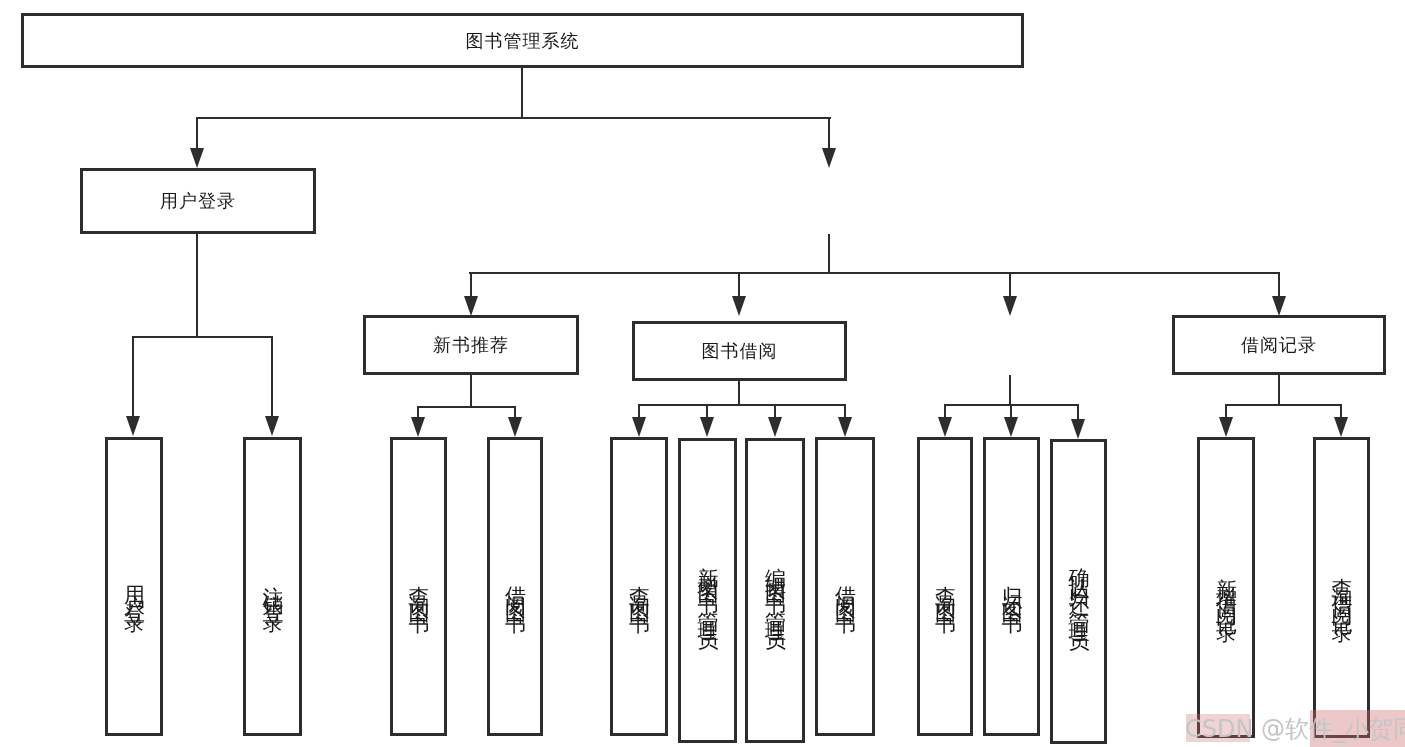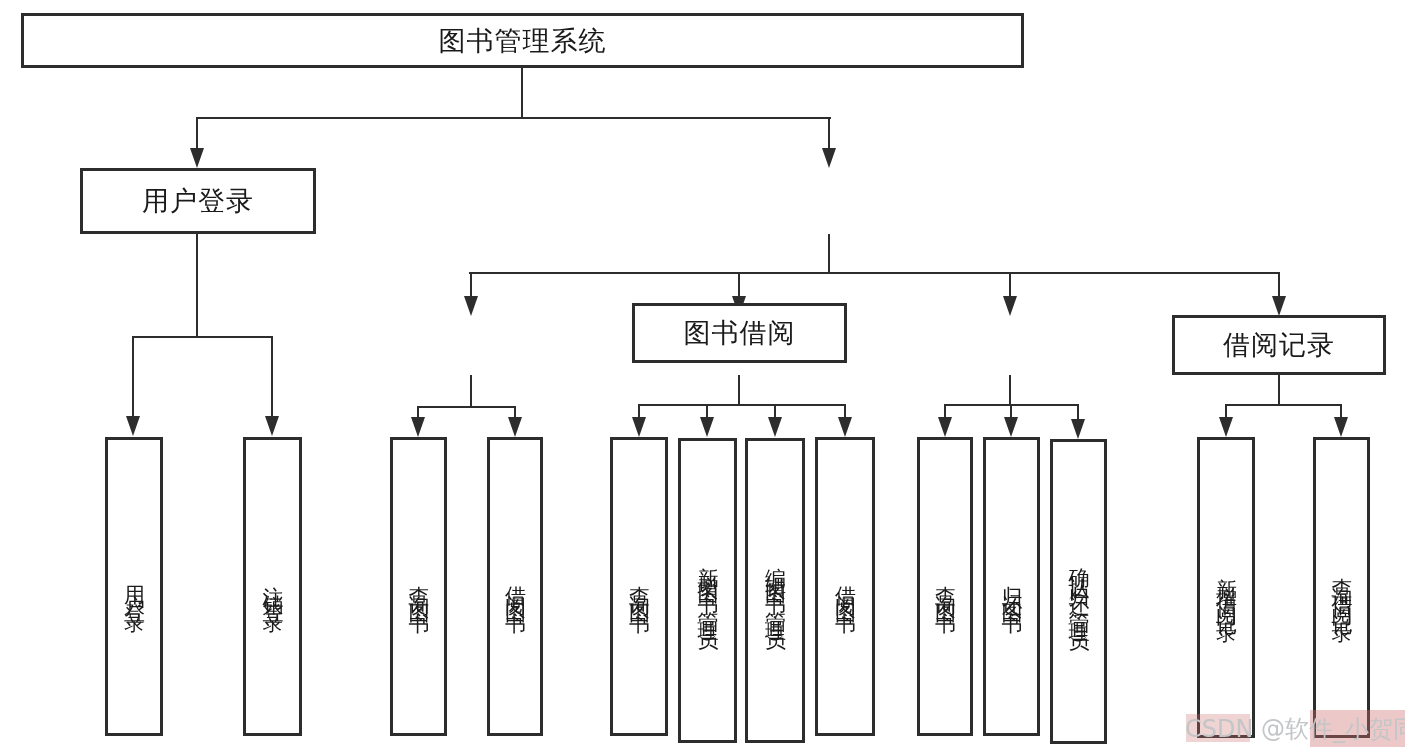--- a/index.html
+++ b/index.html
@@ -16,21 +16,21 @@
     position: absolute;
     box-sizing: border-box;
     background: #ffffff;
     border: 3px solid #2d2d2d;
     display: flex;
     align-items: center;
     justify-content: center;
     z-index: 2;
   }
   .hlabel {
-    font-size: 27px;
+    font-size: 18px;
     letter-spacing: 1px;
     white-space: nowrap;
     color: #1a1a1a;
   }
   .vlabel {
     writing-mode: vertical-rl;
     text-orientation: mixed;
     font-size: 21px;
     letter-spacing: 9px;
     line-height: 1;
@@ -66,21 +66,24 @@
 <div class="stage">
 
   <div class="box" style="left:21px;top:13px;width:1003px;height:55px">
     <span class="hlabel">图书管理系统</span>
   </div>
 
   <div class="box" style="left:80px;top:168px;width:236px;height:66px">
     <span class="hlabel">用户登录</span>
   </div>
 
-  <div class="box" style="left:632px;top:303px;width:215px;height:60px">
+  <div class="box" style="left:363px;top:315px;width:216px;height:60px">
+    <span class="hlabel">新书推荐</span>
+  </div>
+  <div class="box" style="left:632px;top:321px;width:215px;height:60px">
     <span class="hlabel">图书借阅</span>
   </div>
   <div class="box" style="left:1172px;top:315px;width:214px;height:60px">
     <span class="hlabel">借阅记录</span>
   </div>
 
   <div class="box" style="left:105px;top:437px;width:58px;height:299px">
     <span class="vlabel">用户登录</span>
   </div>
   <div class="box" style="left:243px;top:437px;width:59px;height:299px">

